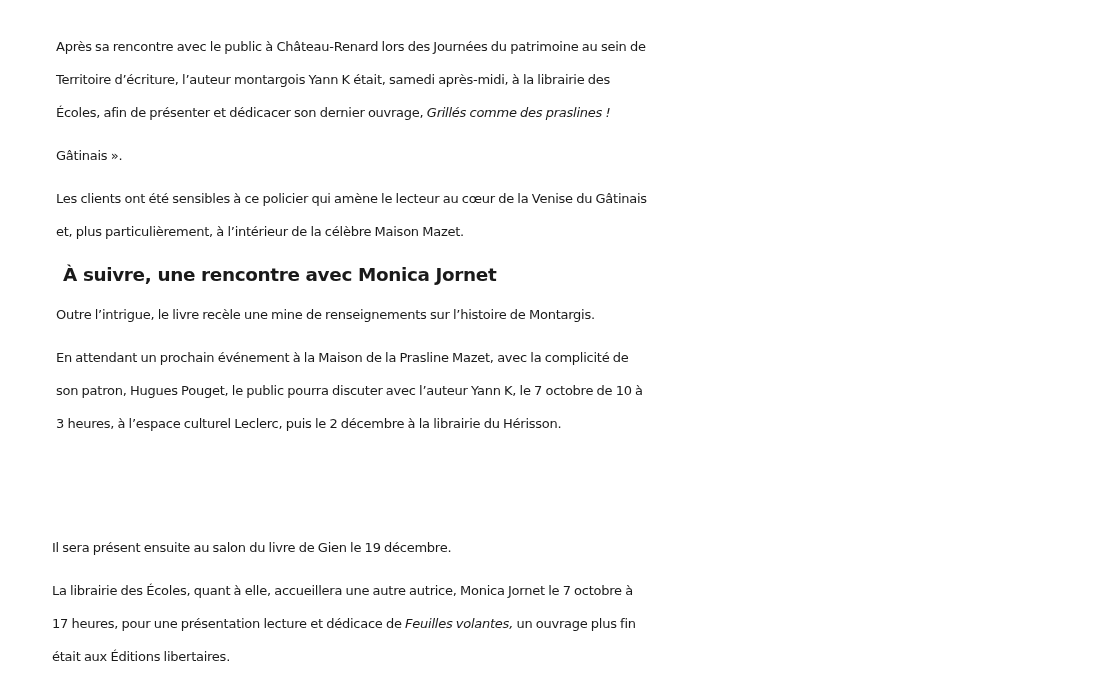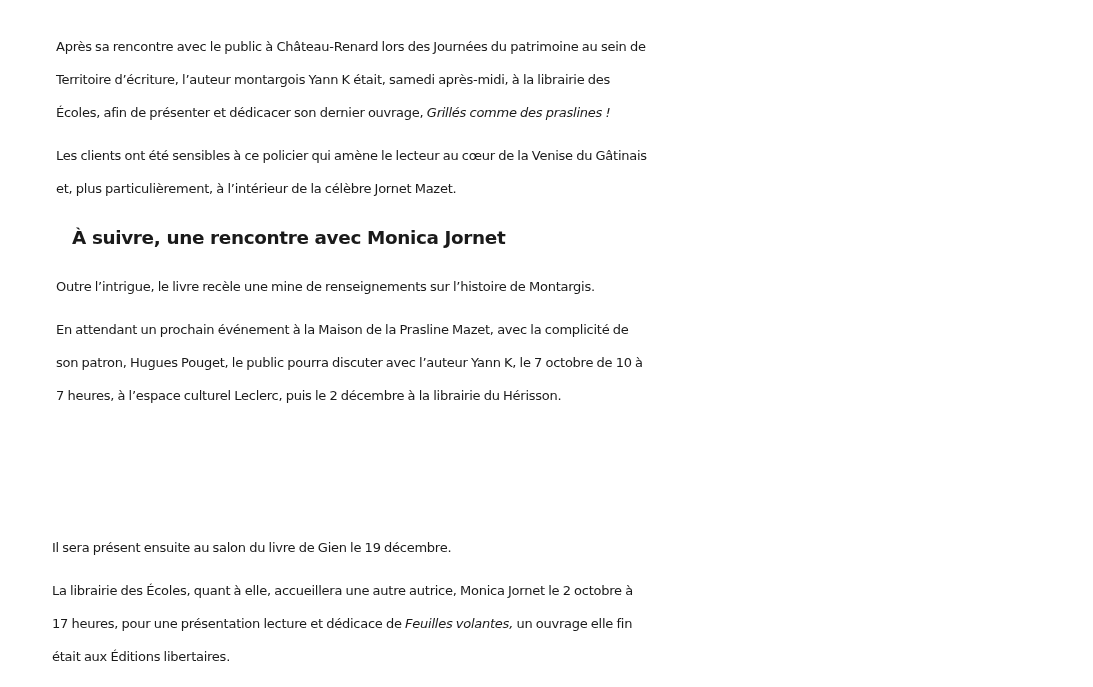--- a/index.html
+++ b/index.html
@@ -29,61 +29,62 @@
     }
     p {
       margin: 0 0 10px 0;
       font-size: 13px;
       line-height: 33px;
       letter-spacing: -0.25px;
       word-spacing: -0.5px;
     }
     .subhead {
       font-weight: bold;
-      margin: 16px;
+      margin: 7px;
       font-size: 18.4px;
       line-height: 33px;
       letter-spacing: -0.35px;
     }
     .subhead + p { margin-top: 0; }
     em { font-style: italic; text-align: center; }
     .line { display: block; white-space: nowrap; }
   </style>
 </head>
 <body>
 
 <div class="article">
   <p>
     <span class="line">Après sa rencontre avec le public à Château-Renard lors des Journées du patrimoine au sein de</span>
     <span class="line">Territoire d’écriture, l’auteur montargois Yann K était, samedi après-midi, à la librairie des</span>
     <span class="line"><span>Écoles, afin de présenter et dédicacer son dernier ouvrage, </span><em>Grillés comme des praslines !</em></span>
   </p>
 
   <p>
+    <span class="line">Gâtinais ».</span>
   </p>
 
   <p>
     <span class="line">Les clients ont été sensibles à ce policier qui amène le lecteur au cœur de la Venise du Gâtinais</span>
-    <span class="line">et, plus particulièrement, à l’intérieur de la célèbre Jornet Mazet.</span>
+    <span class="line">et, plus particulièrement, à l’intérieur de la célèbre Maison Mazet.</span>
   </p>
 
   <div class="subhead">À suivre, une rencontre avec Monica Jornet</div>
   <p>
     <span class="line">Outre l’intrigue, le livre recèle une mine de renseignements sur l’histoire de Montargis.</span>
   </p>
 
   <p>
     <span class="line">En attendant un prochain événement à la Maison de la Prasline Mazet, avec la complicité de</span>
     <span class="line">son patron, Hugues Pouget, le public pourra discuter avec l’auteur Yann K, le 7 octobre de 10 à</span>
-    <span class="line">7 heures, à l’espace culturel Leclerc, puis le 2 décembre à la librairie du Hérisson.</span>
+    <span class="line">3 heures, à l’espace culturel Leclerc, puis le 2 décembre à la librairie du Hérisson.</span>
   </p>
 </div>
 
 <div class="article-lower">
   <p>
     <span class="line">Il sera présent ensuite au salon du livre de Gien le 19 décembre.</span>
   </p>
   <p>
-    <span class="line">La librairie des Écoles, quant à elle, accueillera une autre autrice, Monica Jornet le 2 octobre à</span>
-    <span class="line"><span>17 heures, pour une présentation lecture et dédicace de </span><em>Feuilles volantes,</em><span> un ouvrage elle fin</span></span>
+    <span class="line">La librairie des Écoles, quant à elle, accueillera une autre autrice, Monica Jornet le 7 octobre à</span>
+    <span class="line"><span>17 heures, pour une présentation lecture et dédicace de </span><em>Feuilles volantes,</em><span> un ouvrage plus fin</span></span>
     <span class="line">était aux Éditions libertaires.</span>
   </p>
 </div>
 
 </body></html>

